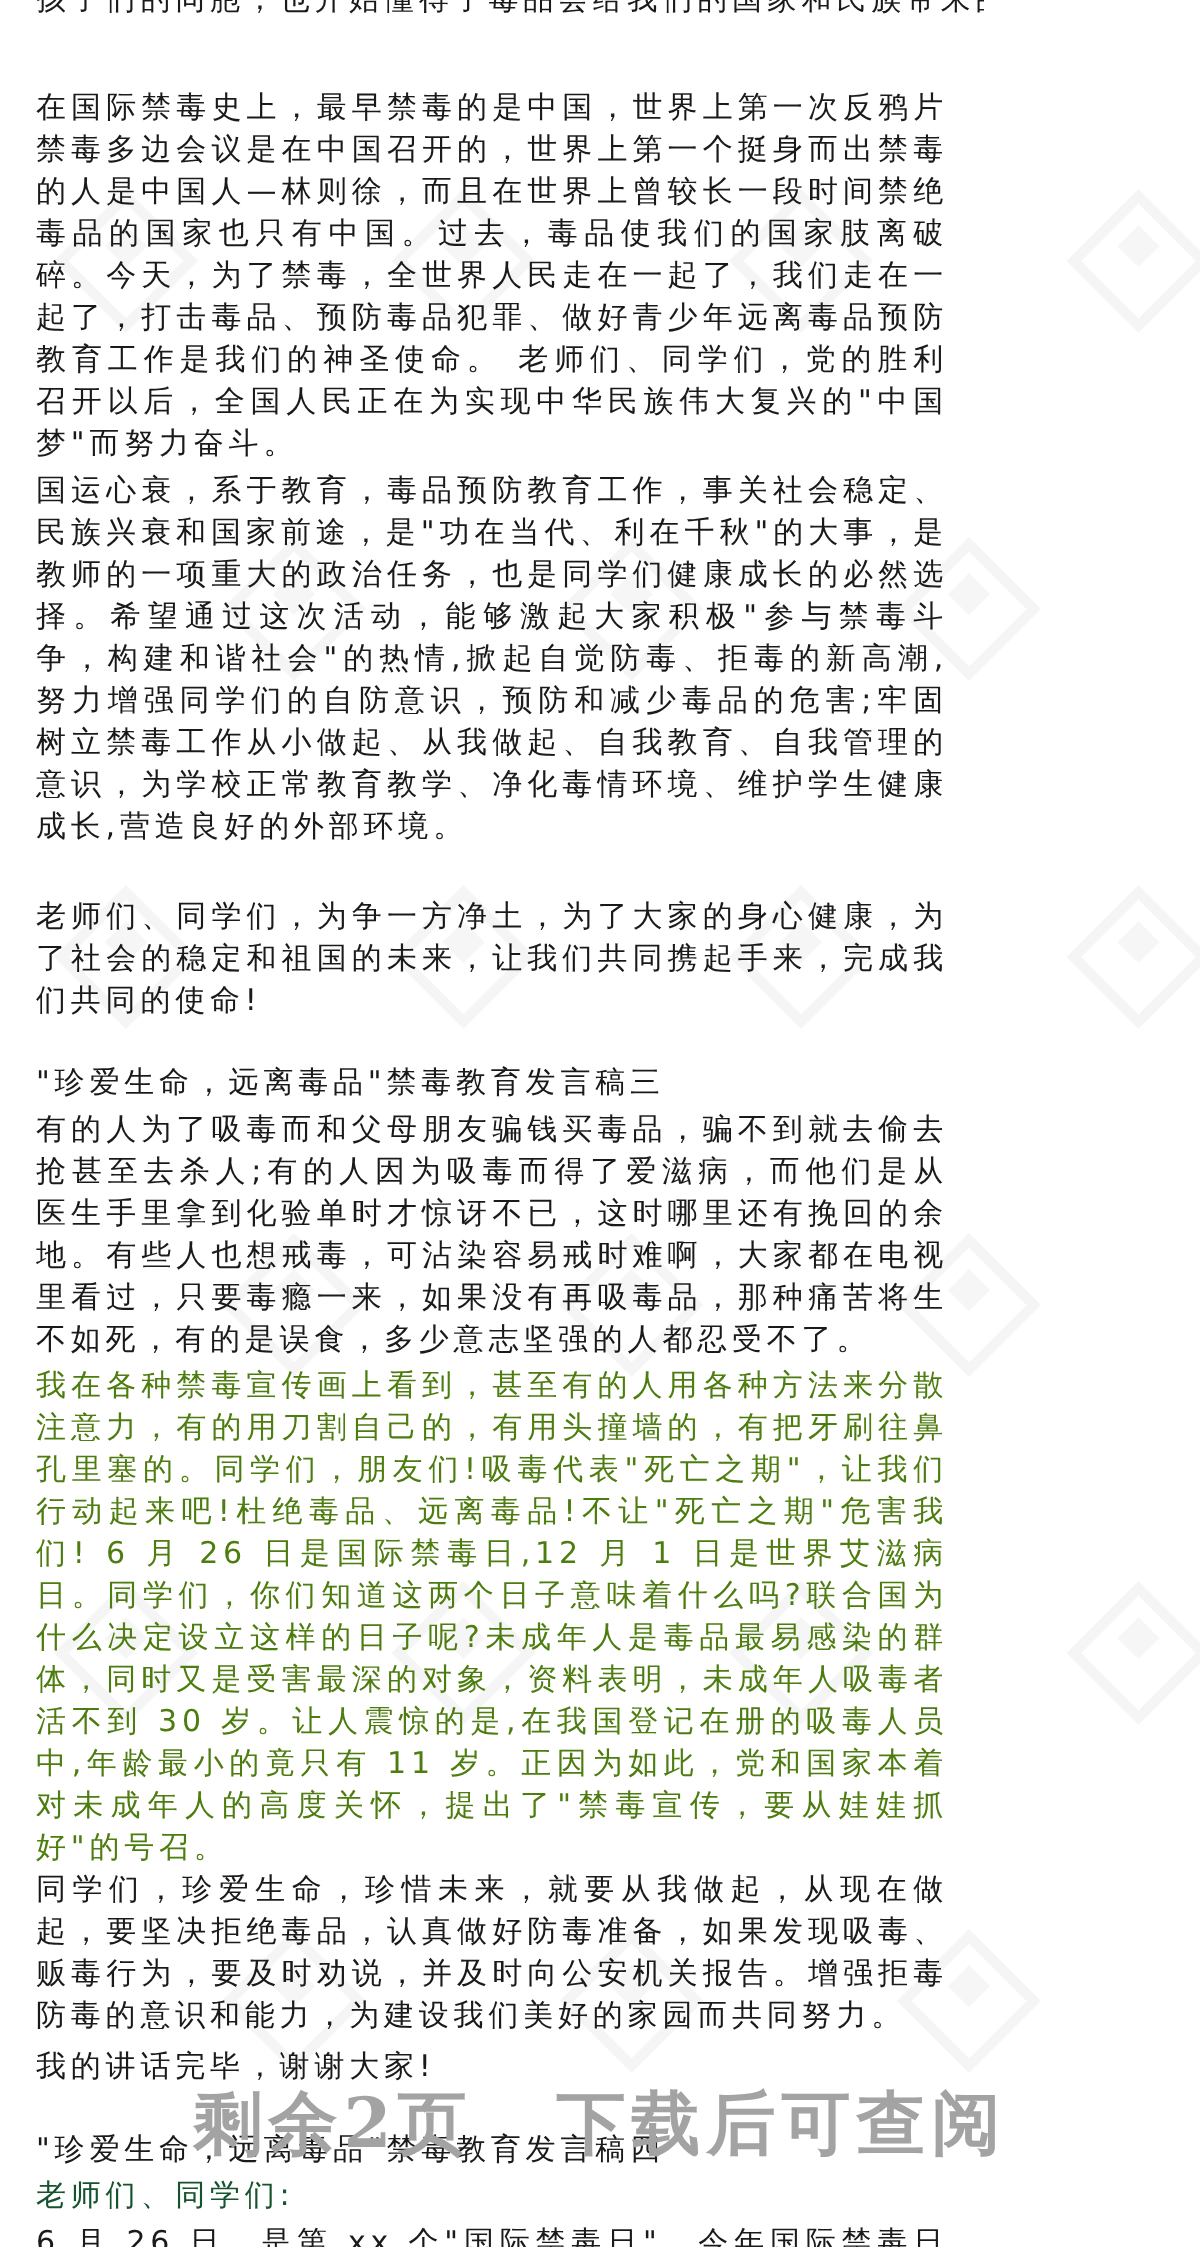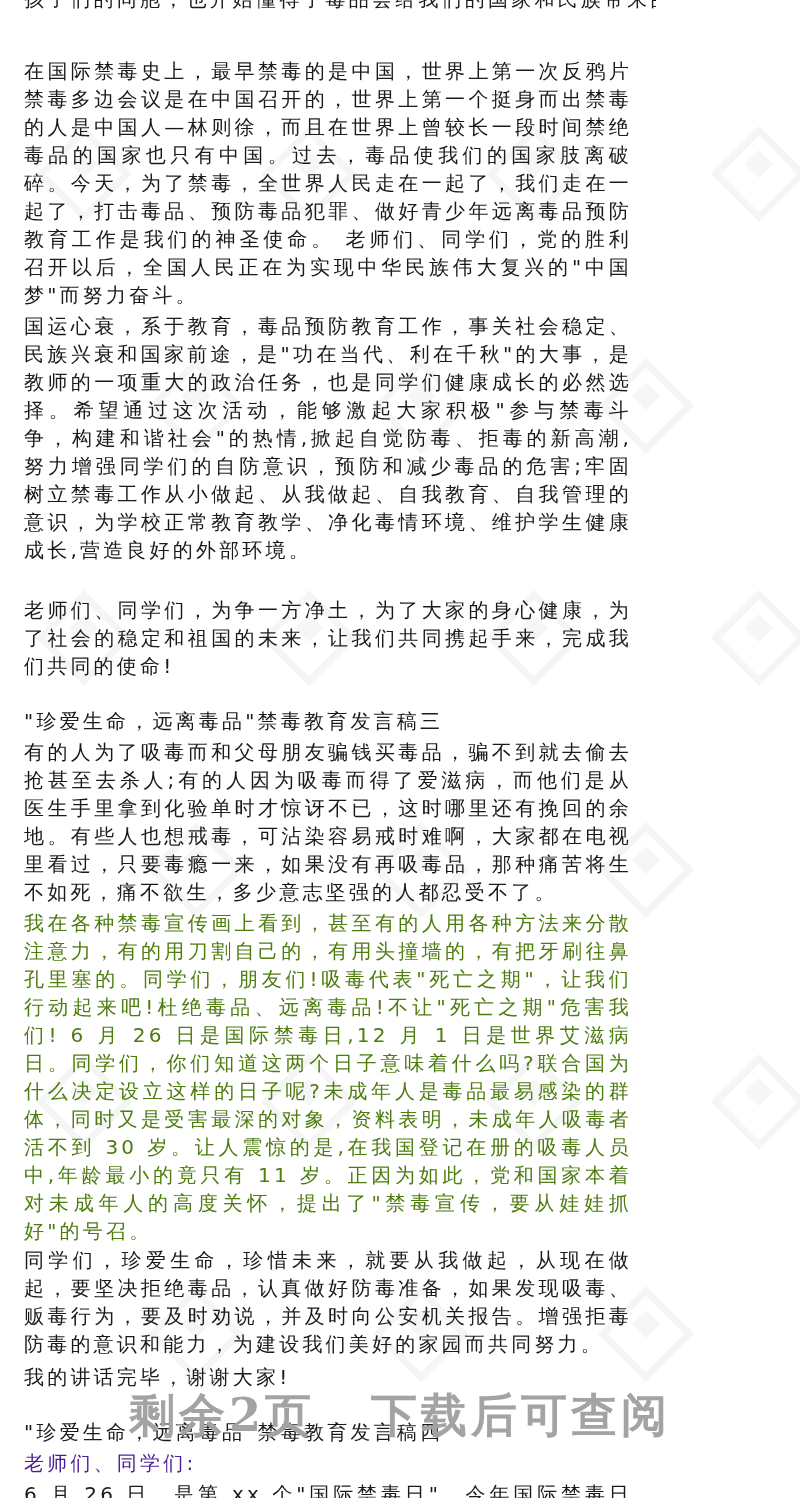--- a/index.html
+++ b/index.html
@@ -134,27 +134,27 @@
   <div class="clipped-top">
     <span class="clipped-text" style="color: rgb(26, 26, 26);">孩子们的同胞，也开始懂得了毒品会给我们的国家和民族带来的深重灾难和巨大危害。</span>
   </div>
 
   <div class="doc-body" id="doc-body">
       <p class="para" style="color: rgb(26, 26, 26);">在国际禁毒史上，最早禁毒的是中国，世界上第一次反鸦片禁毒多边会议是在中国召开的，世界上第一个挺身而出禁毒的人是中国人—林则徐，而且在世界上曾较长一段时间禁绝毒品的国家也只有中国。过去，毒品使我们的国家肢离破碎。今天，为了禁毒，全世界人民走在一起了，我们走在一起了，打击毒品、预防毒品犯罪、做好青少年远离毒品预防教育工作是我们的神圣使命。 老师们、同学们，党的胜利召开以后，全国人民正在为实现中华民族伟大复兴的"中国梦"而努力奋斗。</p>
       <p class="para" style="color: rgb(26, 26, 26);">国运心衰，系于教育，毒品预防教育工作，事关社会稳定、民族兴衰和国家前途，是"功在当代、利在千秋"的大事，是教师的一项重大的政治任务，也是同学们健康成长的必然选择。希望通过这次活动，能够激起大家积极"参与禁毒斗争，构建和谐社会"的热情,掀起自觉防毒、拒毒的新高潮,努力增强同学们的自防意识，预防和减少毒品的危害;牢固树立禁毒工作从小做起、从我做起、自我教育、自我管理的意识，为学校正常教育教学、净化毒情环境、维护学生健康成长,营造良好的外部环境。</p>
       <p class="para" style="color: rgb(26, 26, 26); margin-top: 32px;">老师们、同学们，为争一方净土，为了大家的身心健康，为了社会的稳定和祖国的未来，让我们共同携起手来，完成我们共同的使命!</p>
       <div class="spacer"></div>
       <p class="heading" style="color: rgb(26, 26, 26);">"珍爱生命，远离毒品"禁毒教育发言稿三</p>
-      <p class="para" style="color: rgb(26, 26, 26);">有的人为了吸毒而和父母朋友骗钱买毒品，骗不到就去偷去抢甚至去杀人;有的人因为吸毒而得了爱滋病，而他们是从医生手里拿到化验单时才惊讶不已，这时哪里还有挽回的余地。有些人也想戒毒，可沾染容易戒时难啊，大家都在电视里看过，只要毒瘾一来，如果没有再吸毒品，那种痛苦将生不如死，痛不欲生，多少意志坚强的人都忍受不了。</p>
+      <p class="para" style="color: rgb(26, 26, 26);">有的人为了吸毒而和父母朋友骗钱买毒品，骗不到就去偷去抢甚至去杀人;有的人因为吸毒而得了爱滋病，而他们是从医生手里拿到化验单时才惊讶不已，这时哪里还有挽回的余地。有些人也想戒毒，可沾染容易戒时难啊，大家都在电视里看过，只要毒瘾一来，如果没有再吸毒品，那种痛苦将生不如死，有的是误食，多少意志坚强的人都忍受不了。</p>
       <p class="para" style="color: #4d7c0f;">我在各种禁毒宣传画上看到，甚至有的人用各种方法来分散注意力，有的用刀割自己的，有用头撞墙的，有把牙刷往鼻孔里塞的。同学们，朋友们!吸毒代表"死亡之期"，让我们行动起来吧!杜绝毒品、远离毒品!不让"死亡之期"危害我们! 6 月 26 日是国际禁毒日,12 月 1 日是世界艾滋病日。同学们，你们知道这两个日子意味着什么吗?联合国为什么决定设立这样的日子呢?未成年人是毒品最易感染的群体，同时又是受害最深的对象，资料表明，未成年人吸毒者活不到 30 岁。让人震惊的是,在我国登记在册的吸毒人员中,年龄最小的竟只有 11 岁。正因为如此，党和国家本着对未成年人的高度关怀，提出了"禁毒宣传，要从娃娃抓好"的号召。</p>
       <p class="para" style="color: rgb(26, 26, 26); font-family: Liberation Mono, monospace;">同学们，珍爱生命，珍惜未来，就要从我做起，从现在做起，要坚决拒绝毒品，认真做好防毒准备，如果发现吸毒、贩毒行为，要及时劝说，并及时向公安机关报告。增强拒毒防毒的意识和能力，为建设我们美好的家园而共同努力。</p>
       <p class="para" style="color: rgb(26, 26, 26);">我的讲话完毕，谢谢大家!</p>
       <div class="spacer"></div>
       <p class="heading" style="color: rgb(26, 26, 26);">"珍爱生命，远离毒品"禁毒教育发言稿四</p>
-      <p class="para" style="color: #4c1d95;">老师们、同学们:</p>
+      <p class="para" style="color: #14532d;">老师们、同学们:</p>
       <p class="para" style="color: rgb(26, 26, 26);">6 月 26 日，是第 xx 个"国际禁毒日"，今年国际禁毒日主题是"合成毒品与青少年预防教育"。今天，我们在这里隆重举行禁毒预防教育集中宣传活动。首先，我代表学校向参加这次活动的各位领导表示衷心的感谢!向参加这次活动的同学、老师们表示诚挚的问候!</p>
     </div>
 
   <div class="footer-banner">
     <span style="color: rgb(163, 163, 163);">剩余2页</span>
     <span style="color: rgb(163, 163, 163);">下载后可查阅</span>
   </div>
 
 </div>
 

